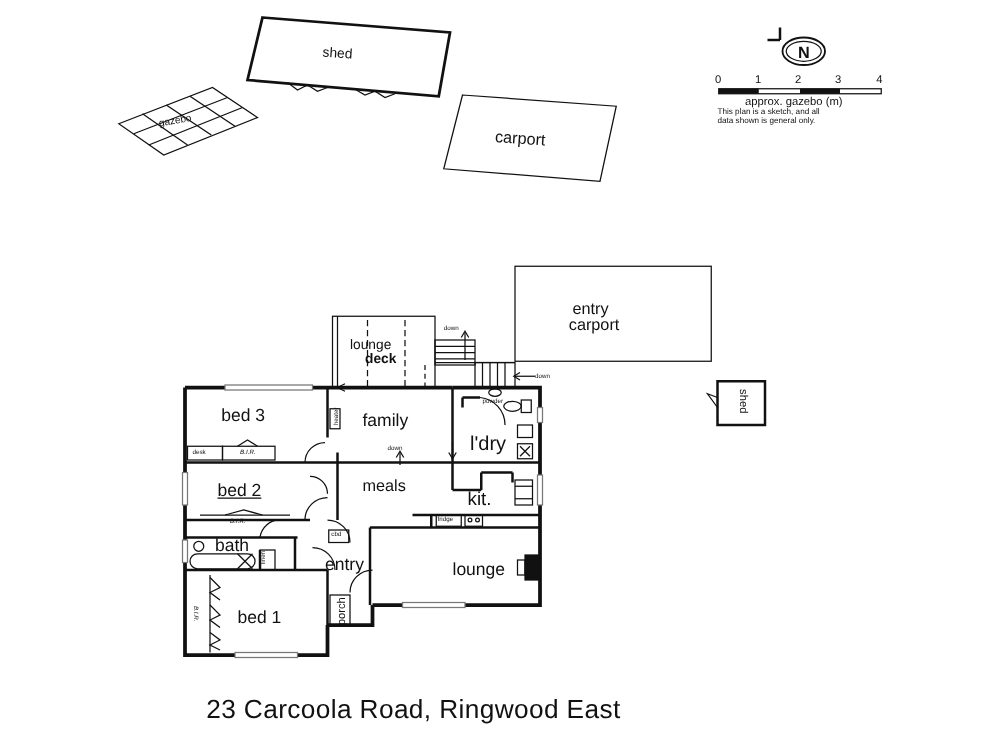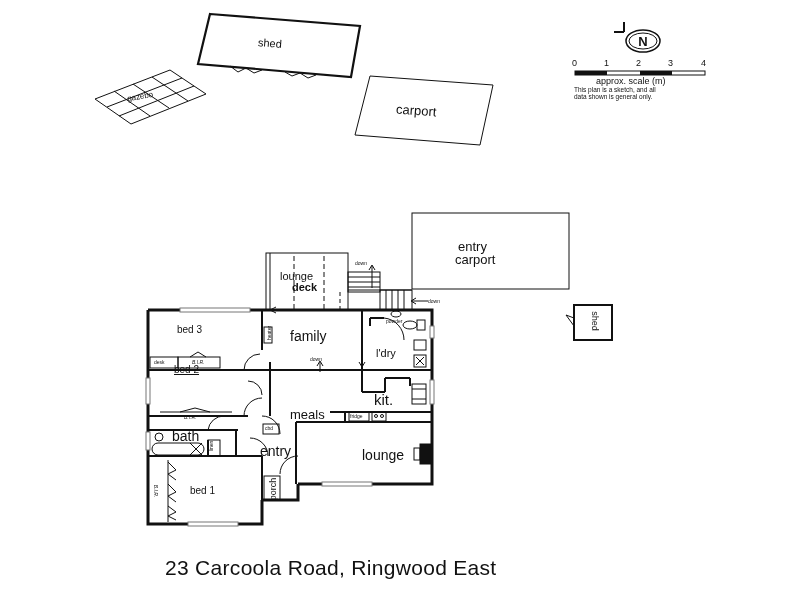--- a/index.html
+++ b/index.html
@@ -1,19 +1,19 @@
 <!DOCTYPE html>
 <html><head>
 <meta charset="utf-8">
 <style>
   html, body { margin: 0; padding: 0; background: #ffffff; }
   body { width: 800px; height: 600px; position: relative; overflow: hidden; font-family: "Liberation Sans", sans-serif; color: #111; }
   .abs { position: absolute; }
   .lbl { position: absolute; white-space: nowrap; color: #111; font-family: "Liberation Sans", sans-serif; }
-  .big { font-size: 10px; }
+  .big { font-size: 14px; }
   .med { font-size: 13px; }
   .xs { font-size: 5px; }
   svg { position: absolute; left: 0; top: 0; }
 </style>
 </head>
 <body>
 
 <svg width="800" height="600" viewBox="0 0 800 600">
   <g fill="none" stroke="#111" stroke-width="1">
 
@@ -197,21 +197,21 @@
 
 <div class="lbl" style="left:643px;top:34px;font-size:13px;font-weight:bold;transform:translateX(-50%);">N</div>
 
 <div class="abs" style="left:570px;top:58px;width:145px;height:12px;">
   <span class="lbl" style="left:2px;top:0;font-size:9px;">0</span>
   <span class="lbl" style="left:34px;top:0;font-size:9px;">1</span>
   <span class="lbl" style="left:66px;top:0;font-size:9px;">2</span>
   <span class="lbl" style="left:98px;top:0;font-size:9px;">3</span>
   <span class="lbl" style="left:131px;top:0;font-size:9px;">4</span>
 </div>
-<div class="lbl" style="left:596px;top:76px;font-size:9px;">approx. scale (m)</div>
+<div class="lbl" style="left:596px;top:76px;font-size:9px;">approx. gazebo (m)</div>
 <div class="lbl" style="left:574px;top:86px;font-size:6.5px;">This plan is a sketch, and all</div>
 <div class="lbl" style="left:574px;top:93px;font-size:6.5px;">data shown is general only.</div>
 
 <div class="lbl" style="left:258px;top:37px;font-size:11px;transform:rotate(4deg);">shed</div>
 <div class="lbl" style="left:127px;top:92px;font-size:8px;transform:rotate(-10deg);">gazebo</div>
 <div class="lbl" style="left:396px;top:103px;font-size:13px;transform:rotate(4deg);">carport</div>
 <div class="lbl med" style="left:458px;top:239px;">entry</div>
 <div class="lbl med" style="left:455px;top:252px;">carport</div>
 <div class="lbl" style="left:585px;top:316px;font-size:9px;transform:rotate(90deg);">shed</div>
 
@@ -219,25 +219,25 @@
 <div class="lbl" style="left:292px;top:281px;font-size:11px;font-weight:bold;">deck</div>
 <div class="lbl xs" style="left:355px;top:260px;">down</div>
 <div class="lbl xs" style="left:428px;top:298px;">down</div>
 
 <div class="lbl med" style="left:290px;top:328px;font-size:14px;text-align:center;">family</div>
 <div class="lbl xs" style="left:310px;top:356px;">down</div>
 <div class="lbl" style="left:262px;top:330px;font-size:5px;transform:rotate(-90deg);">heater</div>
 <div class="lbl big" style="left:177px;top:324px;">bed 3</div>
 <div class="lbl xs" style="left:154px;top:359px;">desk</div>
 <div class="lbl xs" style="left:192px;top:359px;font-style:italic;">B.I.R.</div>
-<div class="lbl big" style="left:174px;top:364px;text-decoration:underline;">bed 2</div>
+<div class="lbl big" style="left:174px;top:384px;text-decoration:underline;">bed 2</div>
 <div class="lbl xs" style="left:184px;top:414px;font-style:italic;">B.I.R.</div>
-<div class="lbl big" style="left:290px;top:381px;font-size:13px;margin-top:26px;">meals</div>
+<div class="lbl big" style="left:290px;top:381px;font-size:13px;">meals</div>
 <div class="lbl big" style="left:374px;top:391px;font-size:15px;">kit.</div>
-<div class="lbl" style="left:376px;top:347px;font-size:11px;">l'dry</div>
+<div class="lbl" style="left:376px;top:347px;font-size:16px;">l'dry</div>
 <div class="lbl" style="left:386px;top:318px;font-size:5px;">powder</div>
 <div class="lbl xs" style="left:350px;top:413px;">fridge</div>
 <div class="lbl xs" style="left:265px;top:425px;">cbd</div>
 <div class="lbl big" style="left:330px;top:447px;font-size:14px;padding-left:32px;">lounge</div>
 <div class="lbl" style="left:260px;top:443px;font-size:14px;">entry</div>
 <div class="lbl" style="left:172px;top:428px;font-size:14px;">bath</div>
 <div class="lbl" style="left:206px;top:443px;font-size:5px;transform:rotate(-90deg);">linen</div>
 <div class="lbl big" style="left:190px;top:485px;">bed 1</div>
 <div class="lbl xs" style="left:150px;top:488px;font-style:italic;transform:rotate(90deg);">B.I.R.</div>
 <div class="lbl" style="left:262px;top:484px;font-size:9px;transform:rotate(-90deg);">porch</div>

